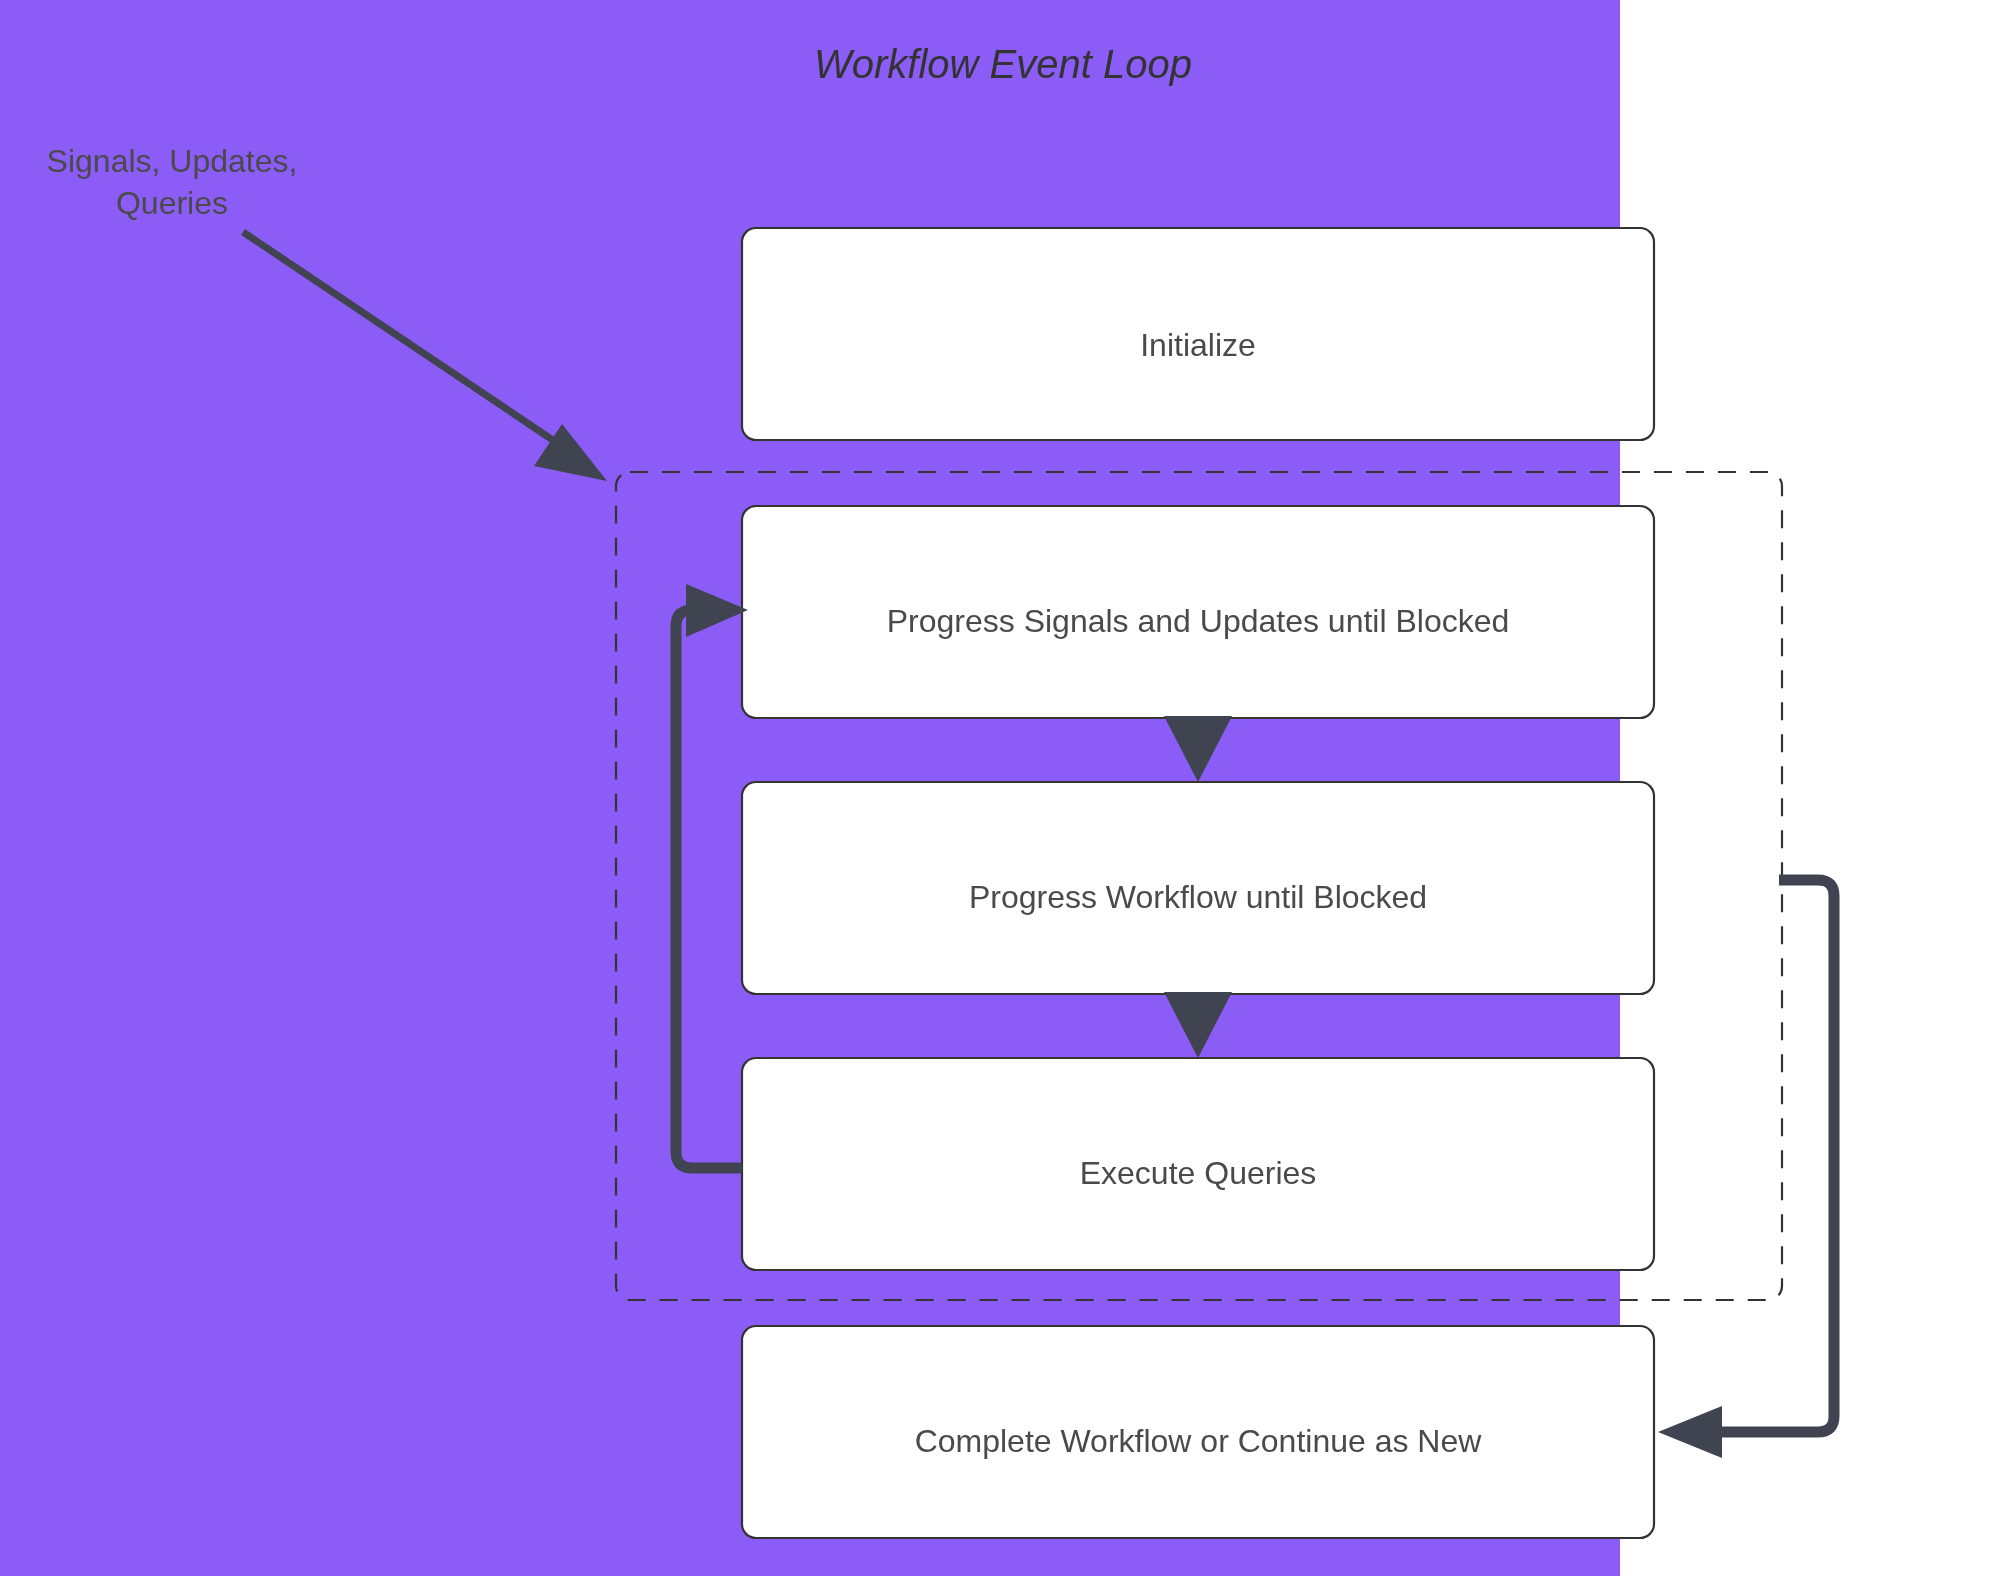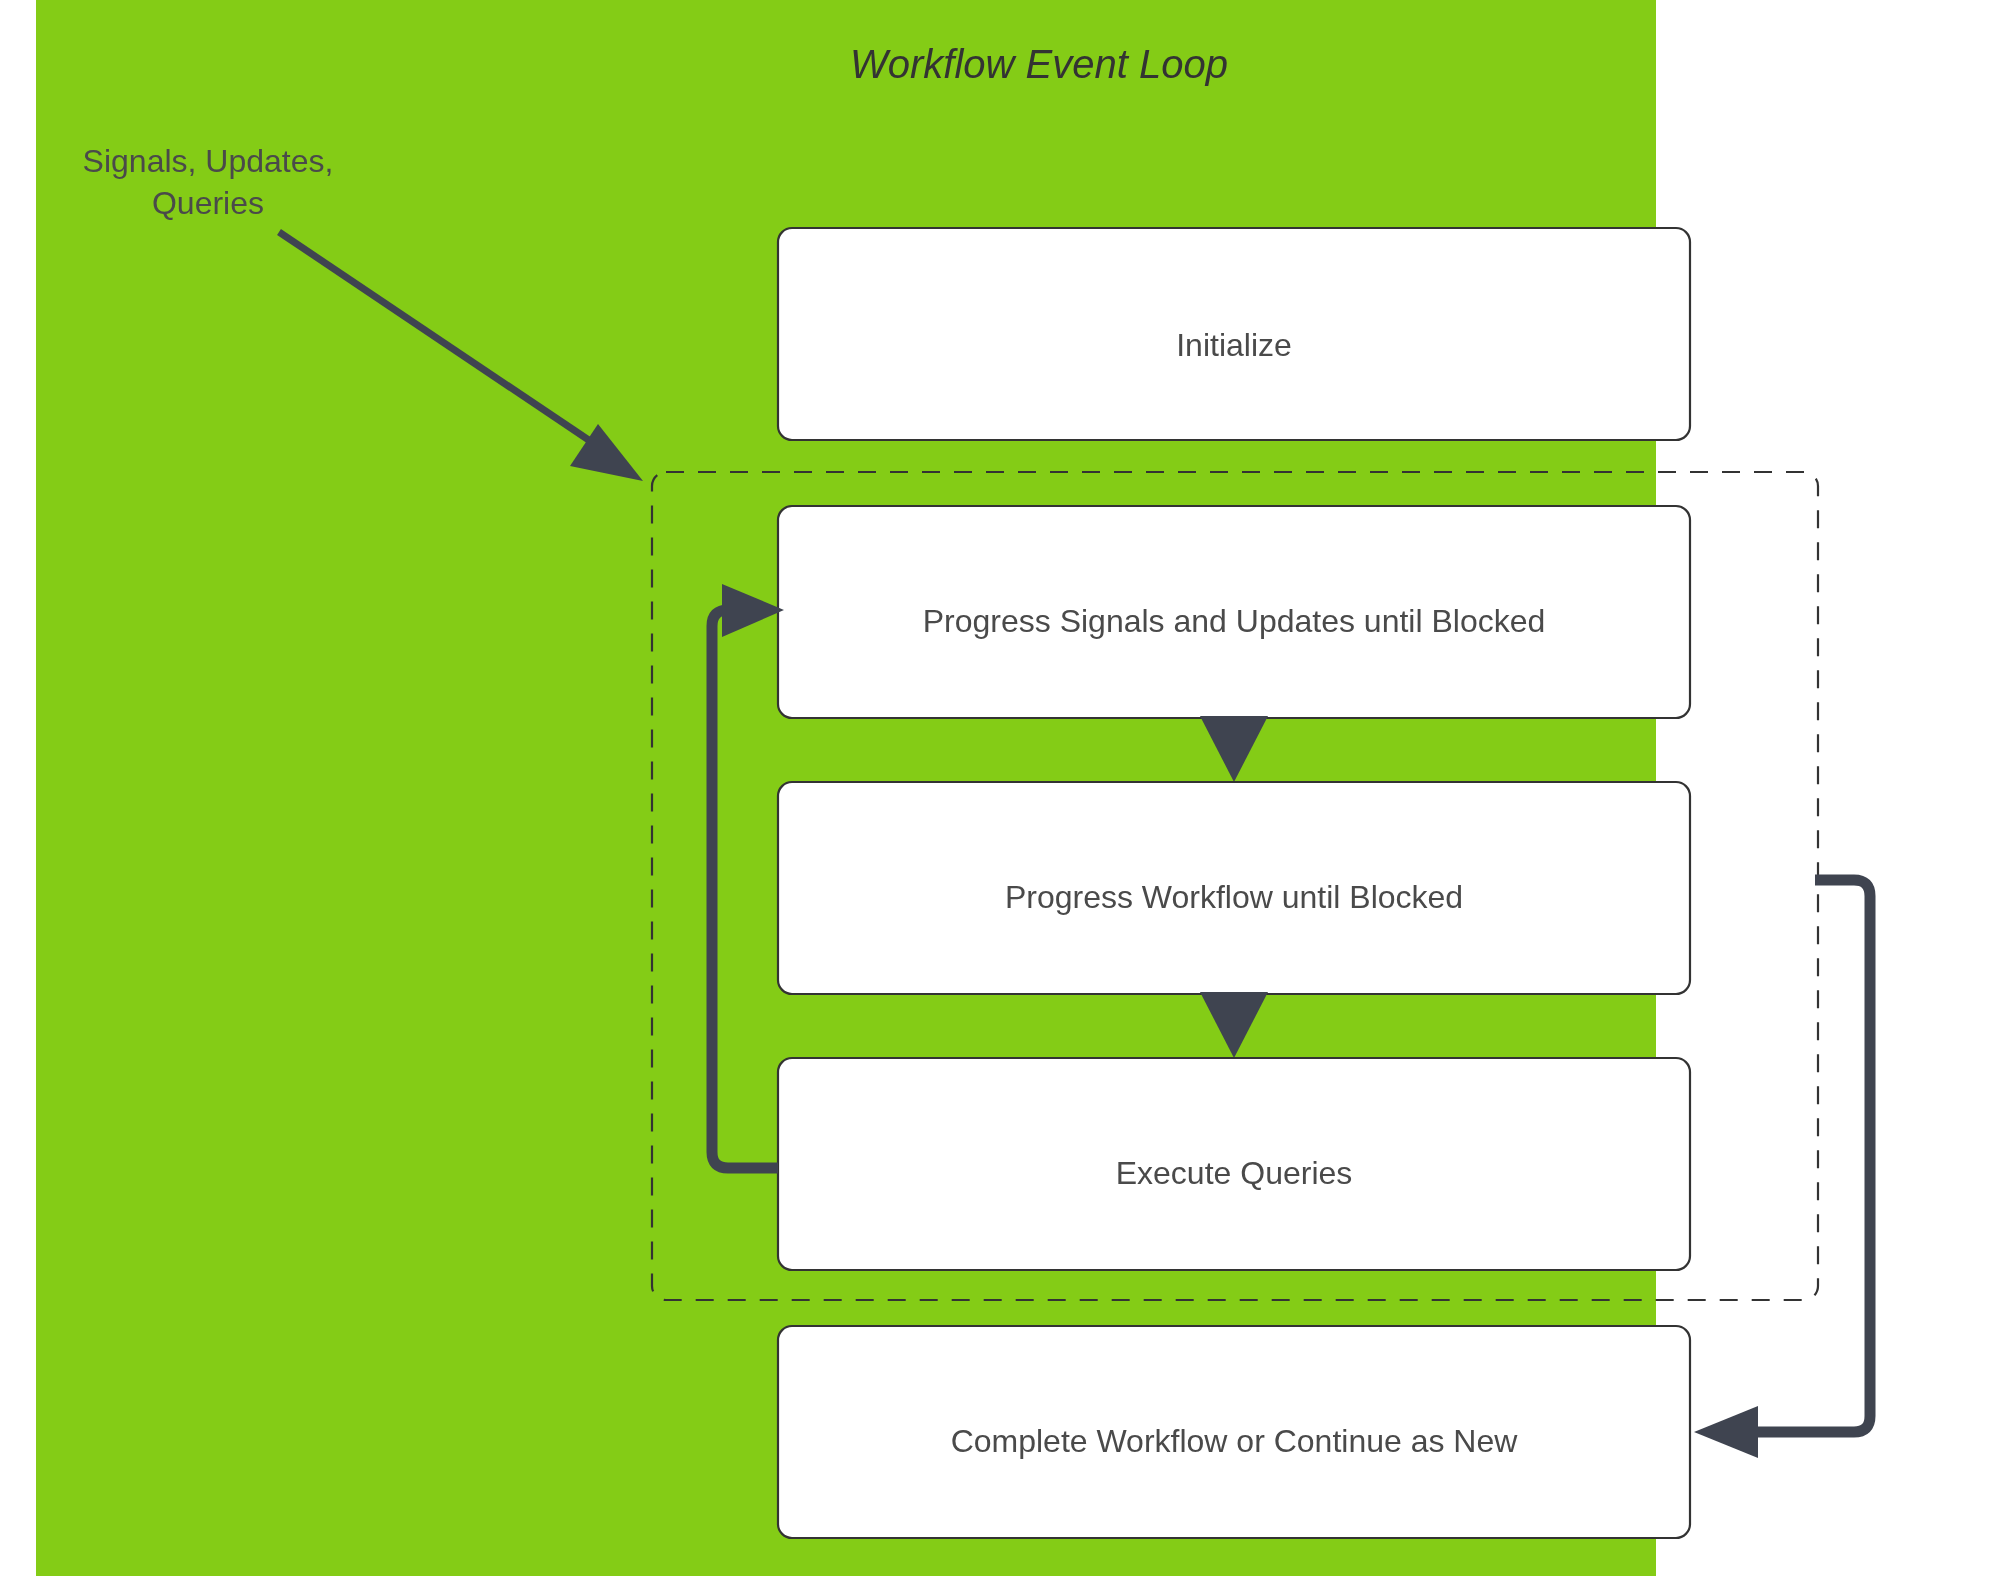--- a/index.html
+++ b/index.html
@@ -11,22 +11,21 @@
   body {
     font-family: "Liberation Sans", sans-serif;
     width: 2006px;
     height: 1576px;
     overflow: hidden;
   }
   #diagram-root {
     position: relative;
     width: 1620px;
     height: 1576px;
-    background: #84cc16;
-    margin-left: 36px;
+    background: #8b5cf6;
   }
   svg.canvas {
     position: absolute;
     top: 0;
     left: 0;
     width: 2006px;
     height: 1576px;
     display: block;
   }
   .diagram-title {

